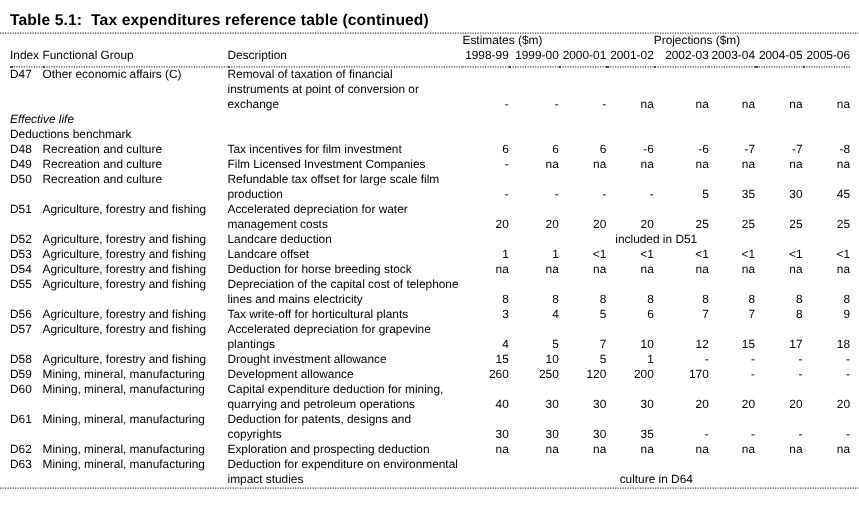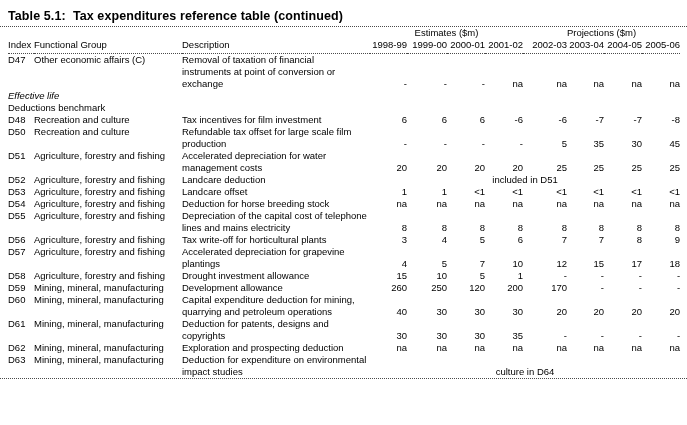--- a/index.html
+++ b/index.html
@@ -35,21 +35,21 @@
     color: #000000;
   }
   table.tax td {
     padding: 0;
     vertical-align: bottom;
     white-space: pre;
     overflow: visible;
   }
   td.lbl { text-align: left; }
   td.num { text-align: right; }
-  td.ghead { text-align: center; }
+  td.ghead { text-align: left; }
   td.ghead-est { padding-left: 4px; }
   td.ghead-proj { padding-left: 14px; }
   tr.cols td { border-bottom: 1px dotted #4a4a4a; padding-bottom: 2px; }
   tbody td.idx, tbody td.grp, tbody td.desc { vertical-align: top; }
   tbody td.num { vertical-align: bottom; }
   td.note { text-align: center; vertical-align: bottom; }
   td.section { padding-top: 3px; }
   .italic { font-style: italic; }
 </style>
 </head>
@@ -123,20 +123,33 @@
           <td class="num">6</td>
           <td class="num">6</td>
           <td class="num">6</td>
           <td class="num">-6</td>
           <td class="num">-6</td>
           <td class="num">-7</td>
           <td class="num">-7</td>
           <td class="num">-8</td>
         </tr>
         <tr>
+          <td class="idx">D49</td>
+          <td class="grp">Recreation and culture</td>
+          <td class="desc">Film Licensed Investment Companies</td>
+          <td class="num">-</td>
+          <td class="num">na</td>
+          <td class="num">na</td>
+          <td class="num">na</td>
+          <td class="num">na</td>
+          <td class="num">na</td>
+          <td class="num">na</td>
+          <td class="num">na</td>
+        </tr>
+        <tr>
           <td class="idx">D50</td>
           <td class="grp">Recreation and culture</td>
           <td class="desc">Refundable tax offset for large scale film
 production</td>
           <td class="num">-</td>
           <td class="num">-</td>
           <td class="num">-</td>
           <td class="num">-</td>
           <td class="num">5</td>
           <td class="num">35</td>

